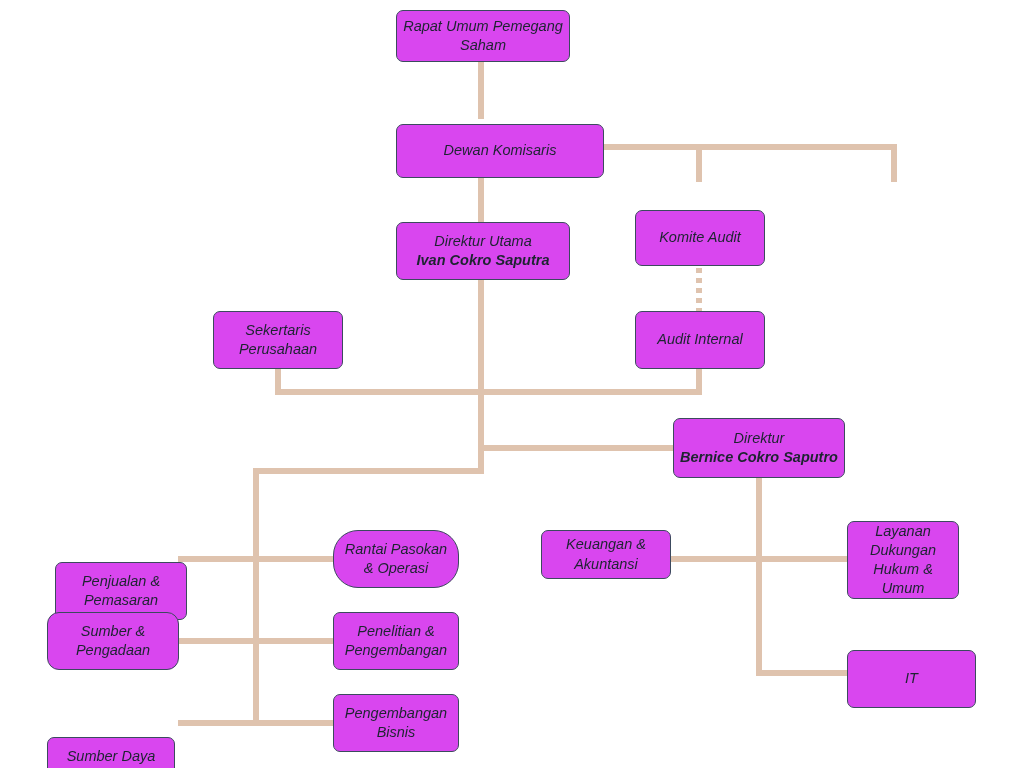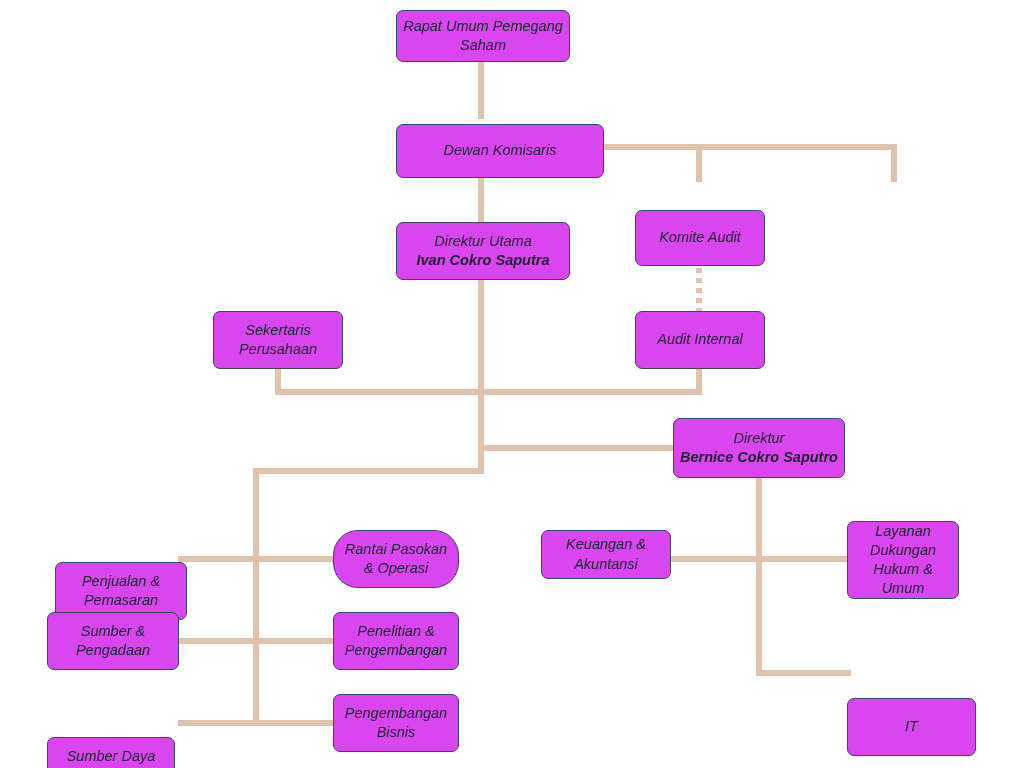--- a/index.html
+++ b/index.html
@@ -154,21 +154,21 @@
     </div>
 
     <div class="node" style="left:47px; top:562px; width:132px; height:58px;margin-left:8px;">
       <span class="node-text">Penjualan &amp; Pemasaran</span>
     </div>
 
     <div class="node" style="left:333px; top:530px; width:126px; height:58px;border-radius:25px;">
       <span class="node-text">Rantai Pasokan &amp; Operasi</span>
     </div>
 
-    <div class="node" style="left:47px; top:612px; width:132px; height:58px;">
+    <div class="node" style="left:47px; top:612px; width:132px; height:58px;border-radius:12px;">
       <span class="node-text">Sumber &amp; Pengadaan</span>
     </div>
 
     <div class="node" style="left:333px; top:612px; width:126px; height:58px;">
       <span class="node-text">Penelitian &amp; Pengembangan</span>
     </div>
 
     <div class="node" style="left:47px; top:694px; width:128px; height:58px;margin-top:43px;">
       <span class="node-text">Sumber Daya Manusia &amp; Modal</span>
     </div>
@@ -178,18 +178,18 @@
     </div>
 
     <div class="node" style="left:541px; top:530px; width:130px; height:49px;">
       <span class="node-text">Keuangan &amp; Akuntansi</span>
     </div>
 
     <div class="node" style="left:847px; top:521px; width:112px; height:78px;">
       <span class="node-text">Layanan Dukungan Hukum &amp; Umum</span>
     </div>
 
-    <div class="node" style="left:847px; top:650px; width:129px; height:58px;margin-top:48px;">
+    <div class="node" style="left:847px; top:650px; width:129px; height:58px;">
       <span class="node-text">IT</span>
     </div>
 
   </div>
 </div>
 
 </body></html>

